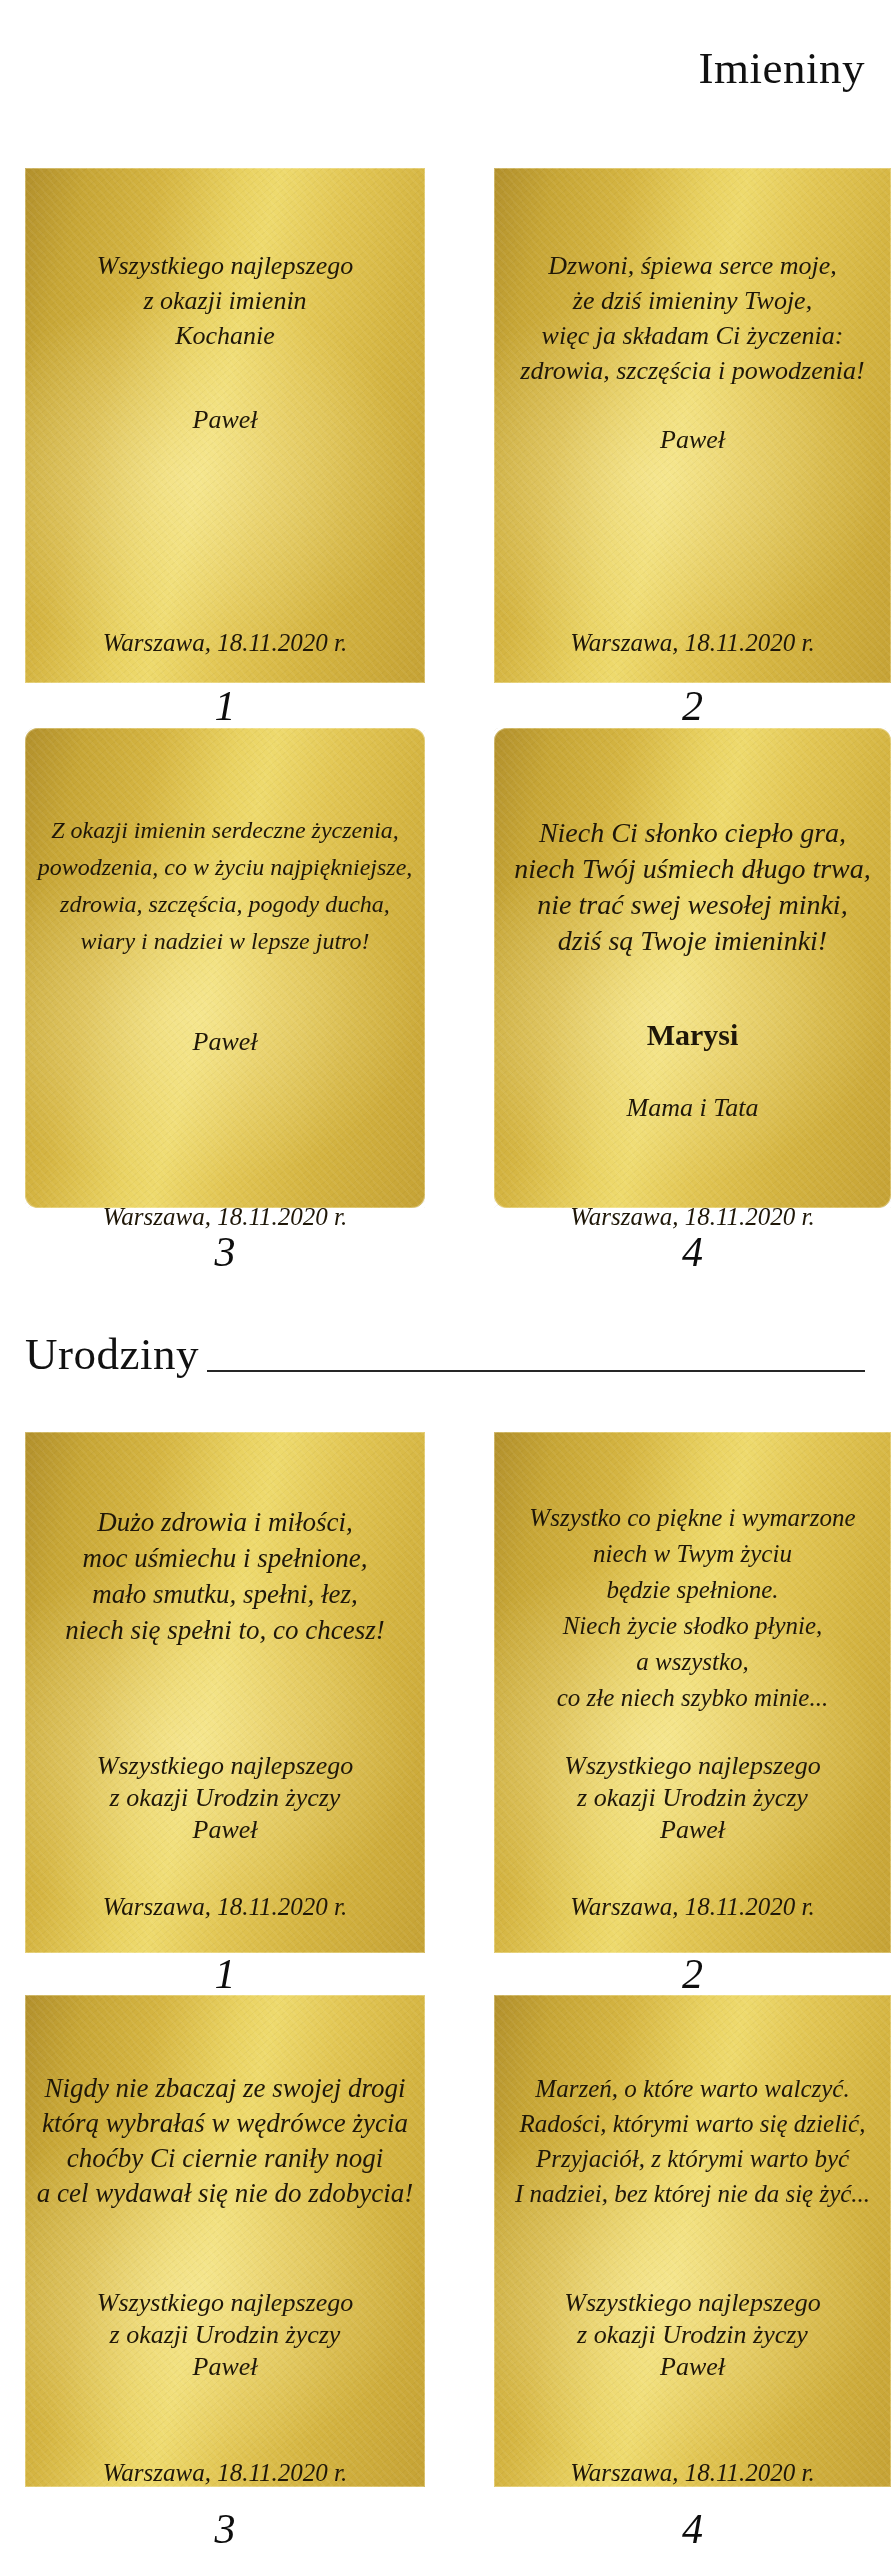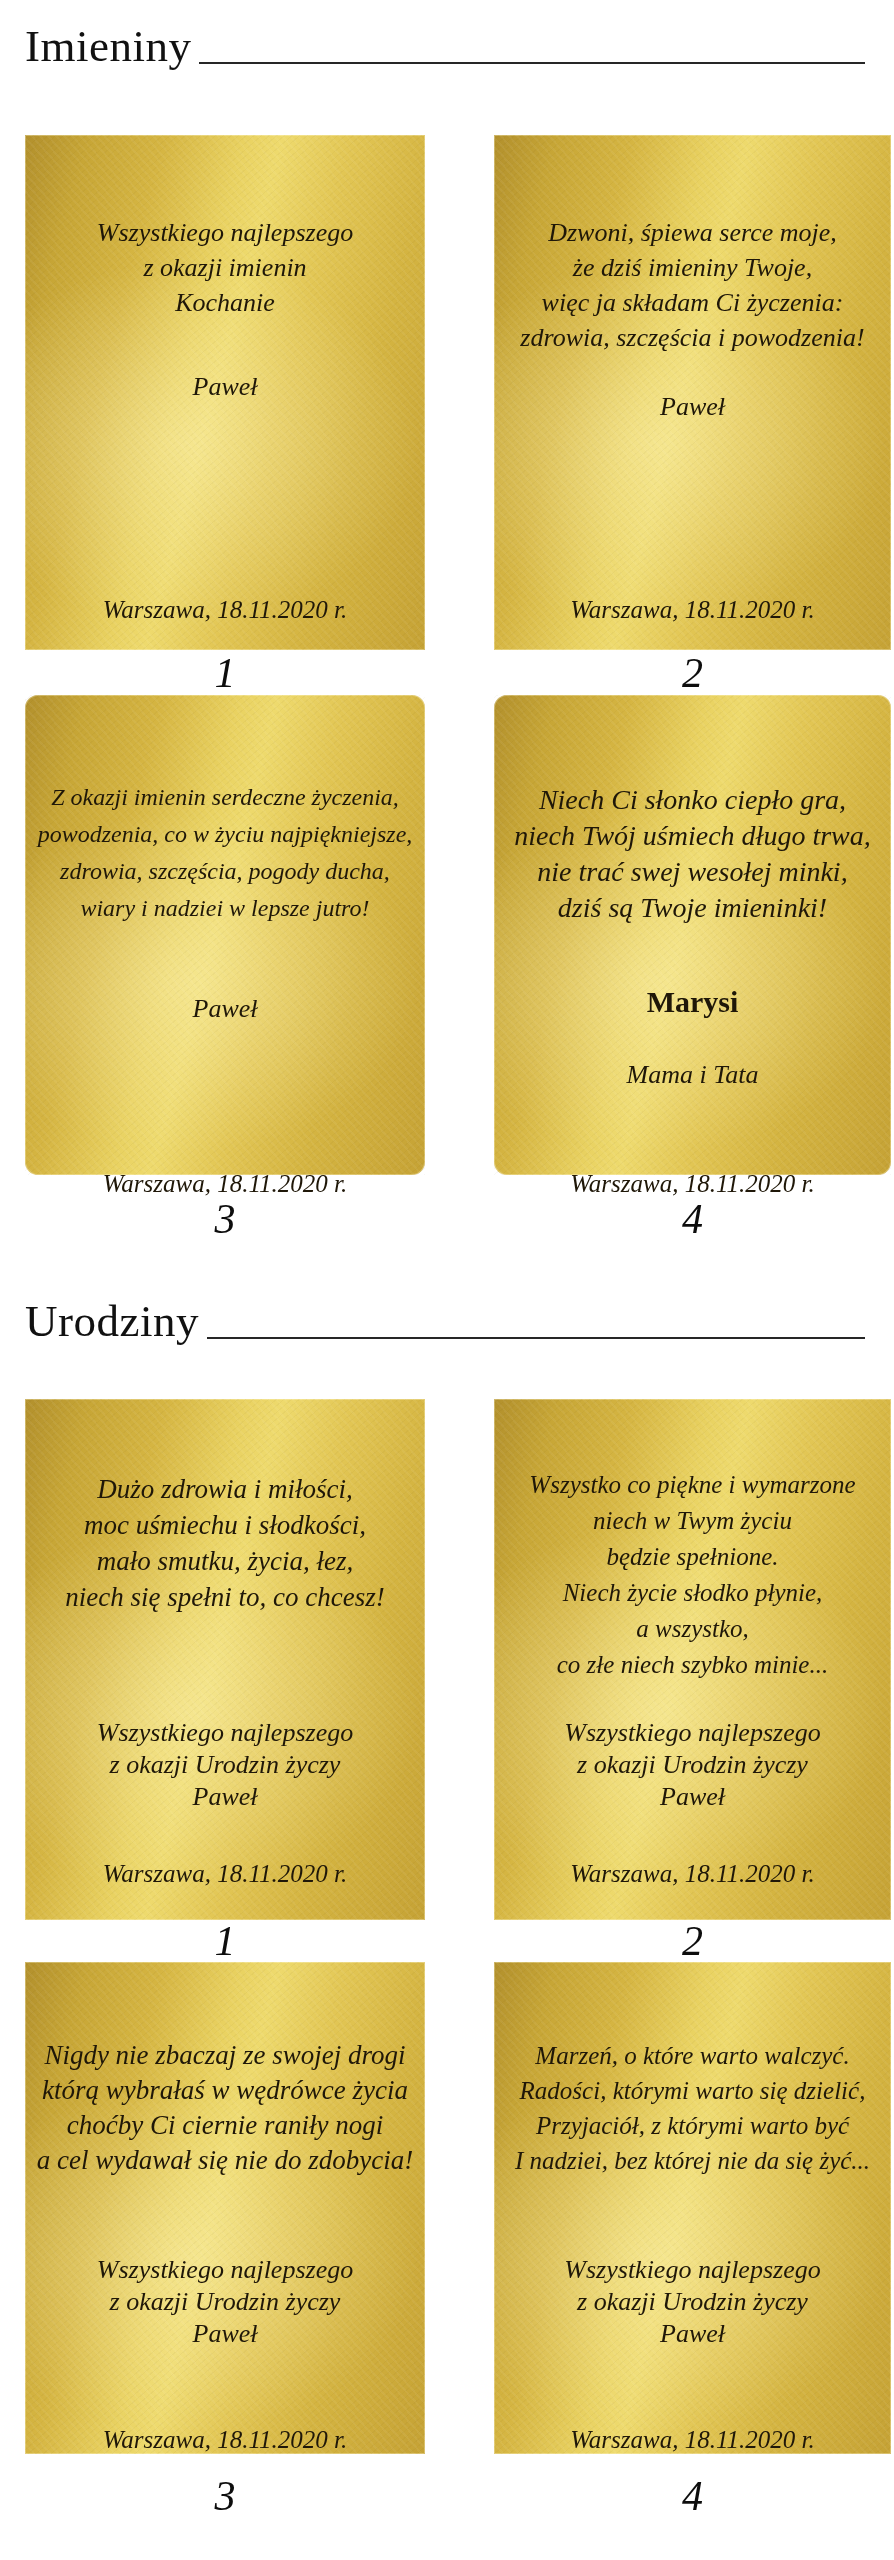--- a/index.html
+++ b/index.html
@@ -8,21 +8,21 @@
     font-family:"Liberation Serif","DejaVu Serif",serif;
     -webkit-font-smoothing:antialiased;
   }
   
   .section .hdr{display:flex;align-items:flex-end;margin:0 29px 0 25px;}
   .section h2{
     margin:0;font-size:45px;line-height:1.18;font-weight:400;color:#111;
     letter-spacing:.5px;
   }
   .rule{flex:1;height:0;border-bottom:2px solid #262626;margin:0 0 9px 8px;}
-  .s0 .hdr{margin-top:20px;}
+  .s0 .hdr{margin-top:42px;flex-direction:column;}
   .s1 .hdr{margin-top:33px;}
   
   .grid{
     display:grid;grid-template-columns:400px 397px;column-gap:69px;
     margin:0 29px 0 25px;
   }
   .s0 .grid{margin-top:62px;grid-template-rows:560px 567px;}
   .s1 .grid{margin-top:51px;grid-template-rows:563px 575px;}
   .cell{display:flex;flex-direction:column;}
   
@@ -152,22 +152,22 @@
   <div class="section s1">
     <div class="hdr">
       <h2>Urodziny</h2>
       <div class="rule"></div>
     </div>
     <div class="grid">
   <div class="cell">
     <div class="card s1c0">
       <div class="verse">
               <span>Dużo zdrowia i miłości,</span>
-              <span>moc uśmiechu i słodkości,</span>
-              <span>mało smutku, życia, łez,</span>
+              <span>moc uśmiechu i spełnione,</span>
+              <span>mało smutku, spełni, łez,</span>
               <span>niech się spełni to, co chcesz!</span>
             </div>
 
       <div class="sig">
               <span>Wszystkiego najlepszego</span>
               <span>z okazji Urodzin życzy</span>
               <span>Paweł</span>
             </div>
       <div class="date">Warszawa, 18.11.2020 r.</div>
     </div>

